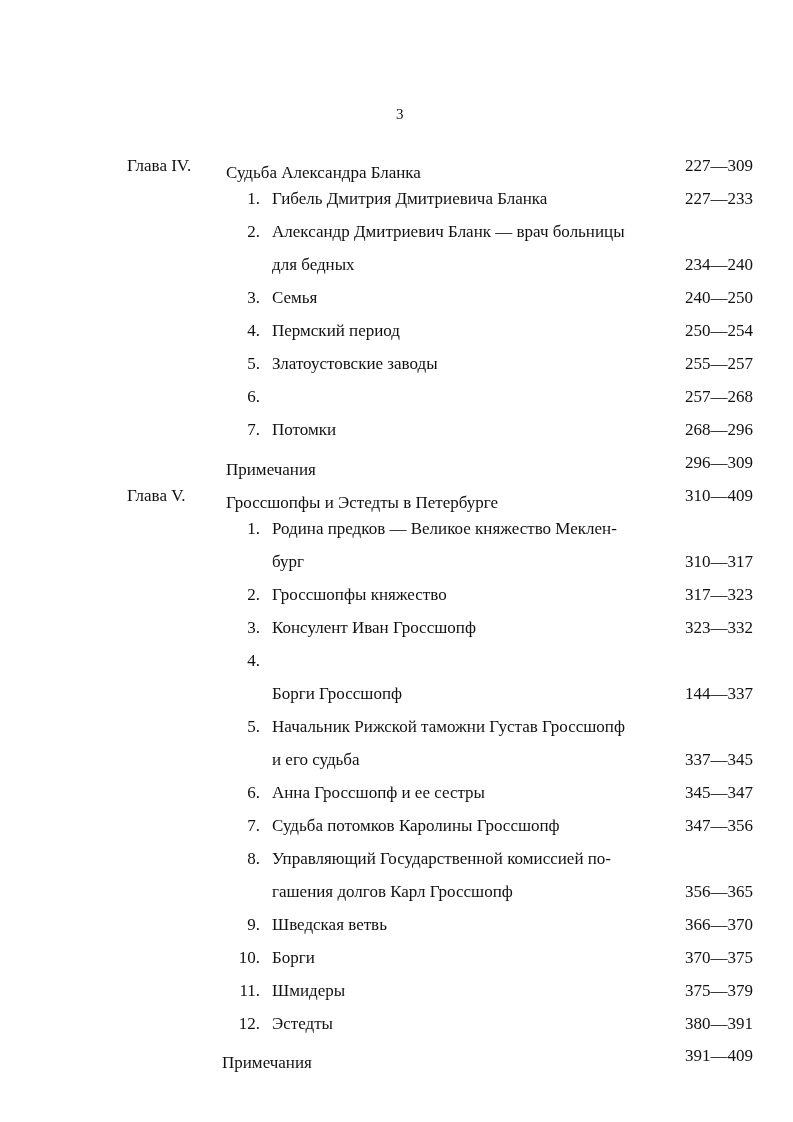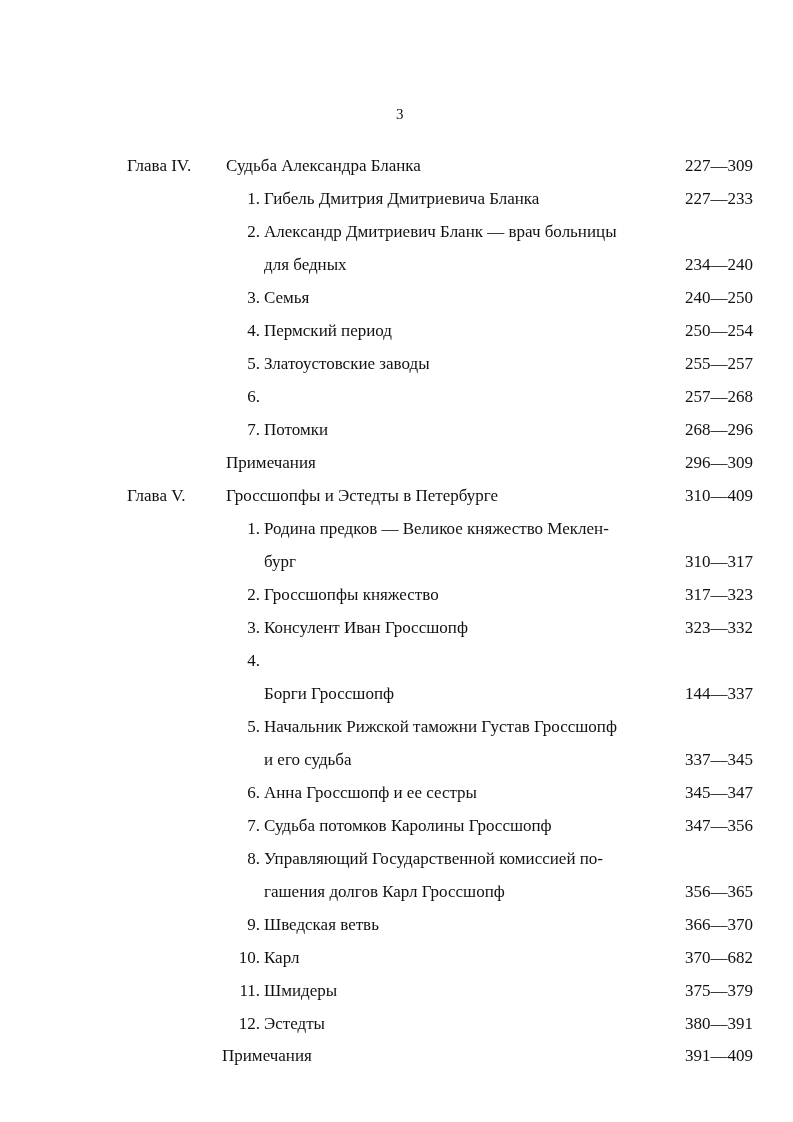--- a/index.html
+++ b/index.html
@@ -2,23 +2,23 @@
 <html><head>
   <meta charset="utf-8">
   <style>
     html, body { margin: 0; padding: 0; background: #ffffff; }
     body { width: 793px; height: 1122px; position: relative; overflow: hidden;
            font-family: "Liberation Serif", "DejaVu Serif", serif; color: #111; }
     .page { position: absolute; left: 0; top: 0; width: 793px; height: 1122px; background: #fff; }
     .pagenum { position: absolute; top: 106px; left: 396px; font-size: 15px; }
     .row { position: absolute; left: 0; width: 793px; height: 26px; font-size: 17px; line-height: 26px; white-space: nowrap; }
     .chap { position: absolute; left: 127px; font-weight: normal; }
-    .title { position: absolute; left: 226px; }
+    .title { position: absolute; left: 226px; margin-top: 7px; }
     .num { position: absolute; width: 40px; text-align: right; left: 220px; }
-    .text { position: absolute; left: 264px; font-family: Liberation Serif, serif; }
+    .text { position: absolute; left: 272px; font-family: Liberation Serif, serif; }
     .pages { position: absolute; right: 40px; text-align: right; margin-left: 16px; }
   </style>
 </head>
 <body>
 
 <div class="page">
   <div class="pagenum">3</div>
 
   <div class="row" style="top:153px">
     <span class="chap">Глава IV.</span>
@@ -123,22 +123,22 @@
     <span class="text">гашения долгов Карл Гроссшопф</span>
     <span class="pages">356—365</span>
   </div>
   <div class="row" style="top:912px">
     <span class="num">9.</span>
     <span class="text">Шведская ветвь</span>
     <span class="pages">366—370</span>
   </div>
   <div class="row" style="top:945px">
     <span class="num">10.</span>
-    <span class="text">Карл</span>
-    <span class="pages">370—682</span>
+    <span class="text">Борги</span>
+    <span class="pages">370—375</span>
   </div>
   <div class="row" style="top:978px">
     <span class="num">11.</span>
     <span class="text">Шмидеры</span>
     <span class="pages">375—379</span>
   </div>
   <div class="row" style="top:1011px">
     <span class="num">12.</span>
     <span class="text">Эстедты</span>
     <span class="pages">380—391</span>

